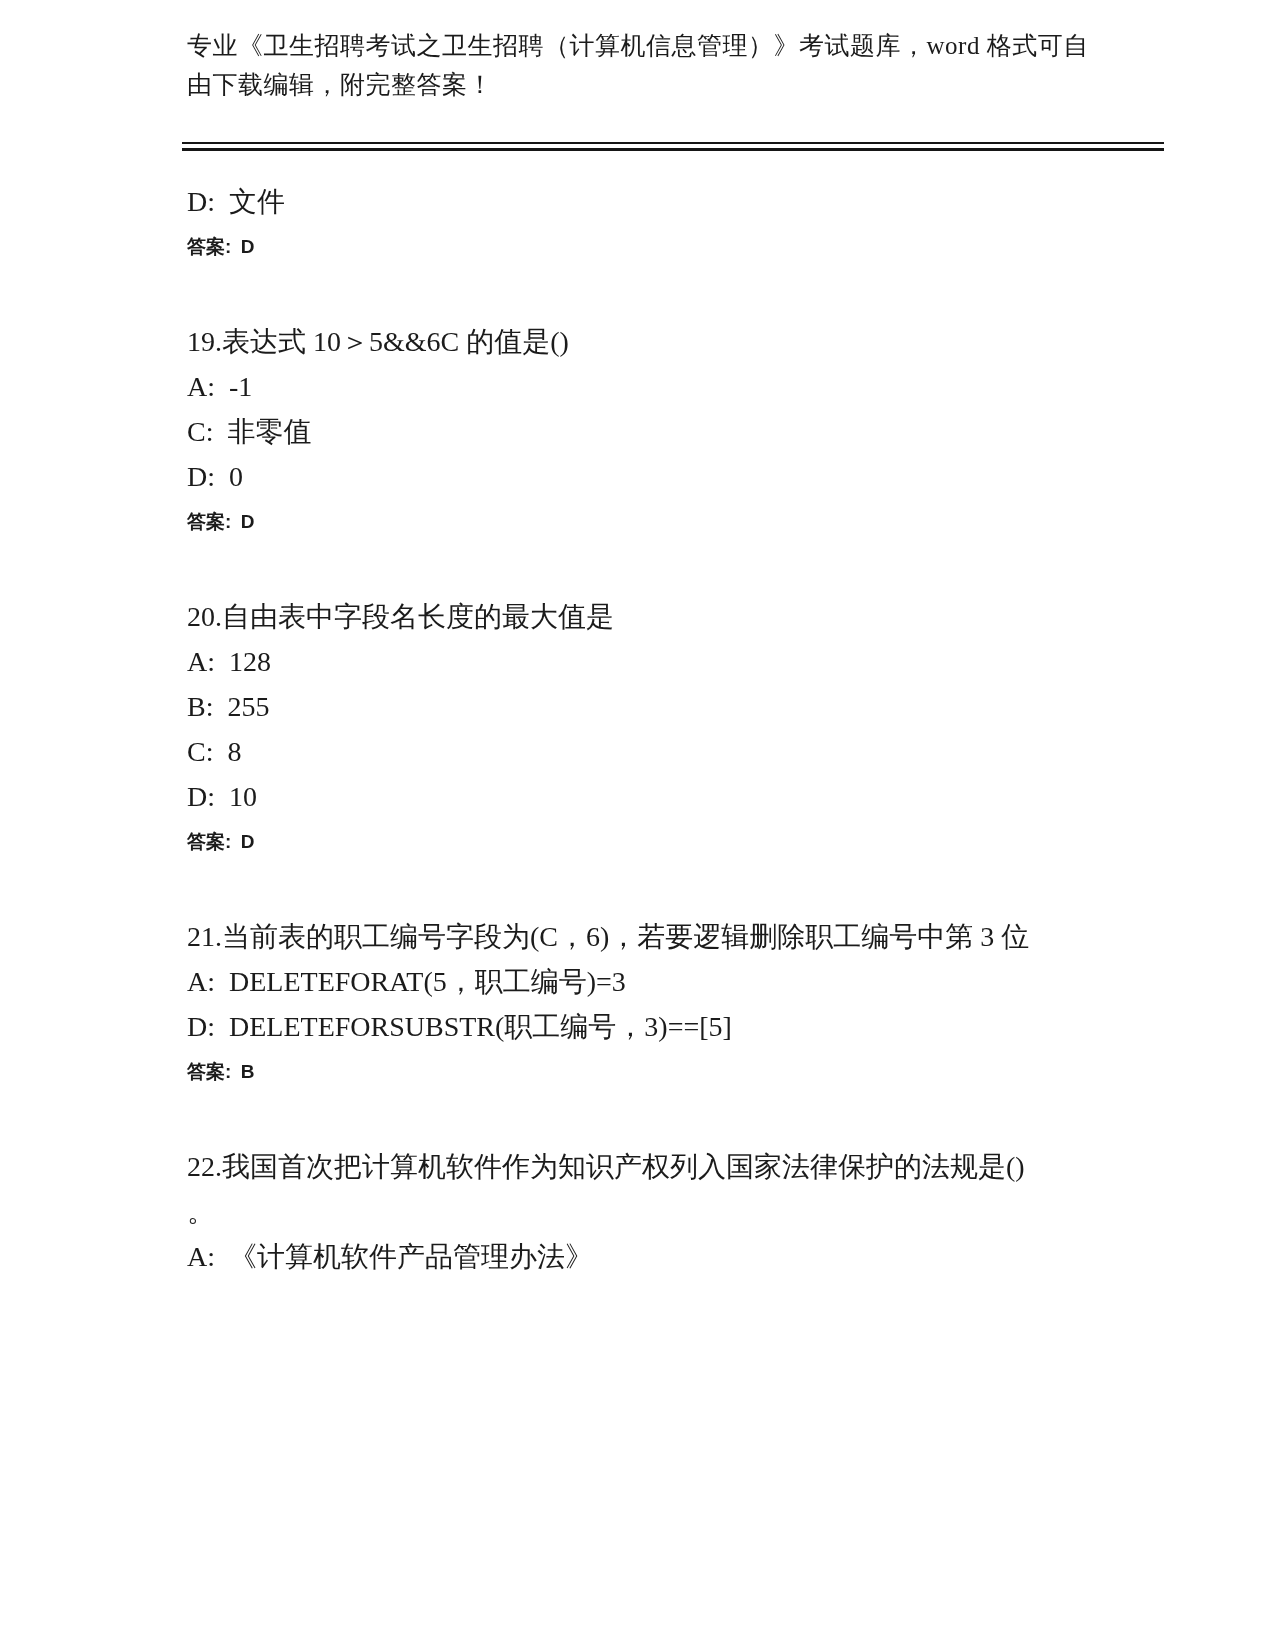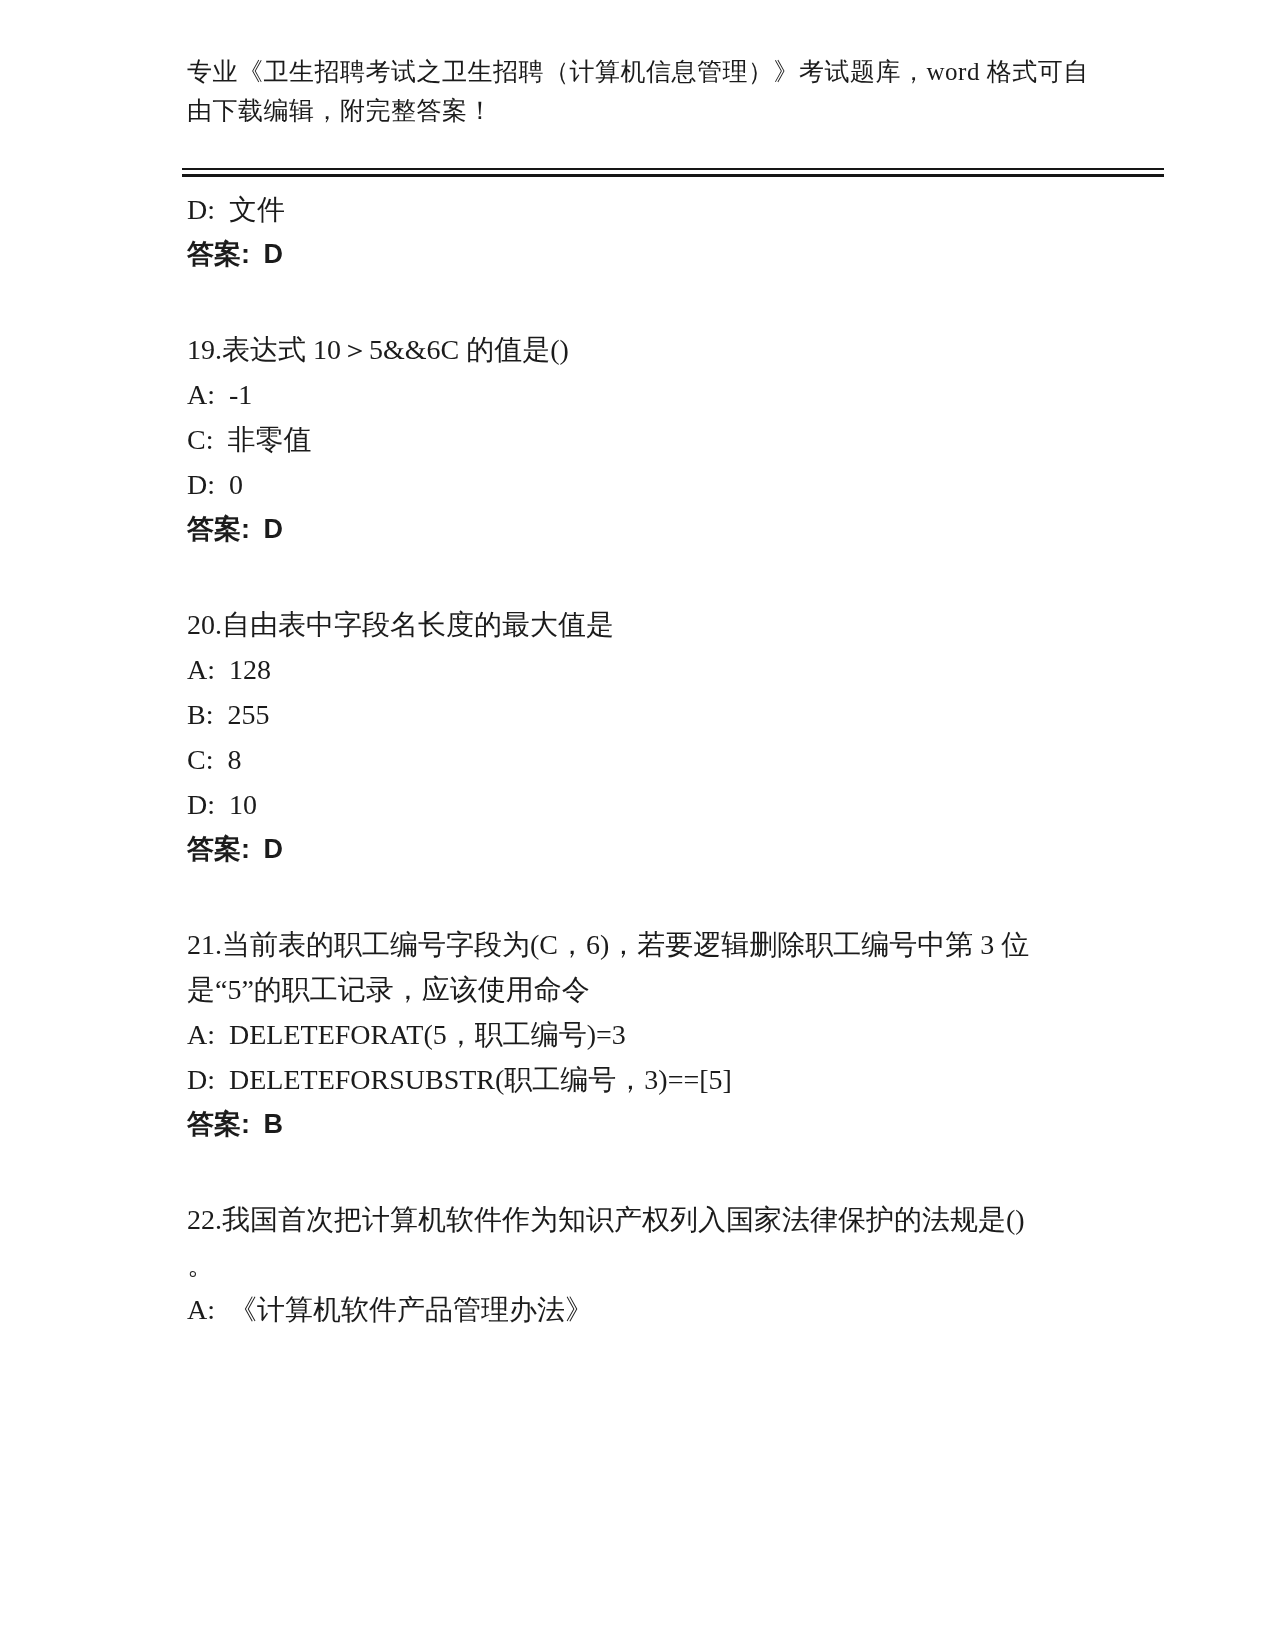--- a/index.html
+++ b/index.html
@@ -11,54 +11,54 @@
     width: 1275px;
     height: 1650px;
     overflow: hidden;
     color: #1b1b1b;
     font-family: "Liberation Serif", "DejaVu Serif", serif;
   }
   .page {
     box-sizing: border-box;
     width: 1275px;
     height: 1650px;
-    padding: 52px 110px 0 187px;
+    padding: 26px 110px 0 187px;
   }
   
   .header-text {
     margin: 0;
     width: 915px;
     font-size: 25px;
     line-height: 39px;
     letter-spacing: 0.5px;
     white-space: pre-wrap;
   }
   .header-rule {
     width: 982px;
     margin-left: -5px;
     margin-top: 38px;
     height: 4px;
     border-top: 2px solid #161616;
     border-bottom: 3px solid #161616;
   }
   
   .content {
-    margin-top: 10px;
+    margin-top: 28px;
     width: 960px;
   }
   .line {
     font-size: 28px;
     line-height: 45px;
     white-space: pre-wrap;
   }
   .question-line, .option-line2 { font-weight: 400; }
   .answer-line {
     font-family: "Liberation Sans", "DejaVu Sans", sans-serif;
     font-weight: 700;
-    font-size: 27px;
+    font-size: 19px;
   }
   .question-block {
     margin-top: 50px;
   }
 </style>
 </head>
 <body>
 
 <div class="page">
   <header>
@@ -81,21 +81,20 @@
       <section class="question-block">
         <div class="line question-line">20.自由表中字段名长度的最大值是</div>
         <div class="line option-line">A: 128</div>
         <div class="line option-line">B: 255</div>
         <div class="line option-line">C: 8</div>
         <div class="line option-line">D: 10</div>
         <div class="line answer-line">答案: D</div>
       </section>
       <section class="question-block">
         <div class="line question-line">21.当前表的职工编号字段为(C，6)，若要逻辑删除职工编号中第 3 位</div>
-        <div class="line question-line">是“5”的职工记录，应该使用命令</div>
         <div class="line option-line">A: DELETEFORAT(5，职工编号)=3</div>
         <div class="line option-line">D: DELETEFORSUBSTR(职工编号，3)==[5]</div>
         <div class="line answer-line">答案: B</div>
       </section>
       <section class="question-block">
         <div class="line question-line">22.我国首次把计算机软件作为知识产权列入国家法律保护的法规是()</div>
         <div class="line question-line">。</div>
         <div class="line option-line">A: 《计算机软件产品管理办法》</div>
       </section>
     </main>

